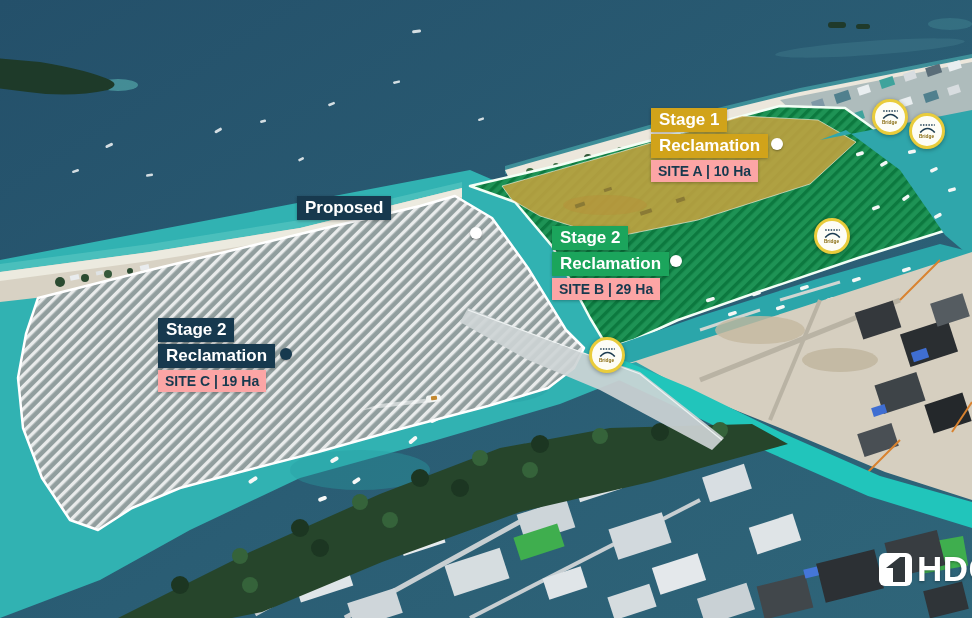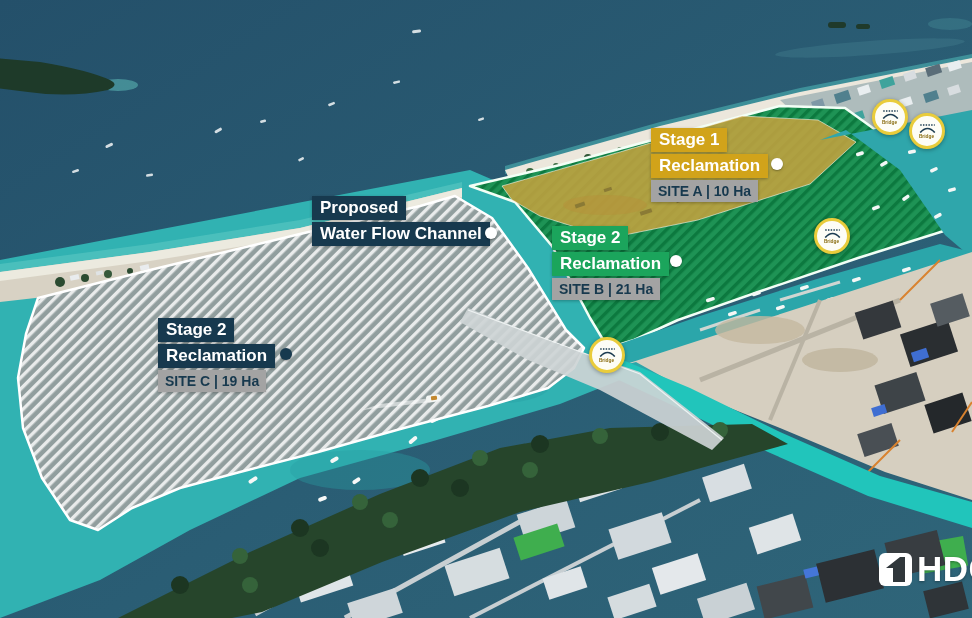--- a/index.html
+++ b/index.html
@@ -10,21 +10,21 @@
   }
   svg.scene{position:absolute;left:0;top:0;width:972px;height:618px;display:block;}
 
   
   .anno{position:absolute;display:flex;flex-direction:column;align-items:flex-start;gap:2px;z-index:6;}
   .chip{
     padding:1px 8px;font-size:17px;font-weight:700;color:#fff;line-height:1.3;
     white-space:nowrap;box-shadow:0 1px 3px rgba(0,0,0,.28);
   }
   .chip.light{font-weight:700;}
-  .chip.detail{background:#a3a3a3;color:var(--navy);font-size:14px;font-weight:700;padding:2px 7px;}
+  .chip.detail{background:#fca5a5;color:var(--navy);font-size:14px;font-weight:700;padding:2px 7px;}
   .gold  .chip:not(.detail){background:var(--gold);}
   .green .chip:not(.detail){background:var(--green);}
   .navy  .chip:not(.detail){background:var(--navy);}
   .dot{position:absolute;width:12px;height:12px;border-radius:50%;background:#fff;
        box-shadow:0 1px 2px rgba(0,0,0,.35);}
   .dot.dark{background:var(--navy);}
 
   
   .bridge{
     position:absolute;width:36px;height:36px;border-radius:50%;
@@ -306,37 +306,36 @@
 
   <g>
     <path d="M362,410 L432,402 L432,398 L380,404 Z" fill="#ffffff" opacity=".55"></path>
     <rect x="426" y="395" width="15" height="7" rx="3" fill="#f4f6f4" transform="rotate(-8 433 398)"></rect>
     <rect x="431" y="396" width="6" height="4" rx="1" fill="#c3882f" transform="rotate(-8 434 398)"></rect>
     <rect x="318" y="497" width="9" height="4" rx="2" fill="#f6f8f7" transform="rotate(-20 322 499)"></rect>
     <rect x="352" y="479" width="9" height="4" rx="2" fill="#f6f8f7" transform="rotate(-35 356 481)"></rect>
   </g>
 </svg>
 
-<div class="anno navy" style="left:312px;top:196px;">
+<div class="anno navy" style="left:297px;top:196px;">
   <span class="chip">Proposed</span>
-  <span class="chip light">Water Flow Channel</span>
   <span class="dot" style="left:173px;top:31px;"></span>
 </div>
 
-<div class="anno gold" style="left:651px;top:128px;">
+<div class="anno gold" style="left:651px;top:108px;">
   <span class="chip">Stage 1</span>
   <span class="chip light">Reclamation</span>
   <span class="chip detail">SITE A | 10 Ha</span>
   <span class="dot" style="left:120px;top:30px;"></span>
 </div>
 
 <div class="anno green" style="left:552px;top:226px;">
   <span class="chip">Stage 2</span>
   <span class="chip light">Reclamation</span>
-  <span class="chip detail">SITE B | 21 Ha</span>
+  <span class="chip detail">SITE B | 29 Ha</span>
   <span class="dot" style="left:118px;top:29px;"></span>
 </div>
 
 <div class="anno navy" style="left:158px;top:318px;">
   <span class="chip">Stage 2</span>
   <span class="chip light">Reclamation</span>
   <span class="chip detail">SITE C | 19 Ha</span>
   <span class="dot dark" style="left:122px;top:30px;"></span>
 </div>
 

